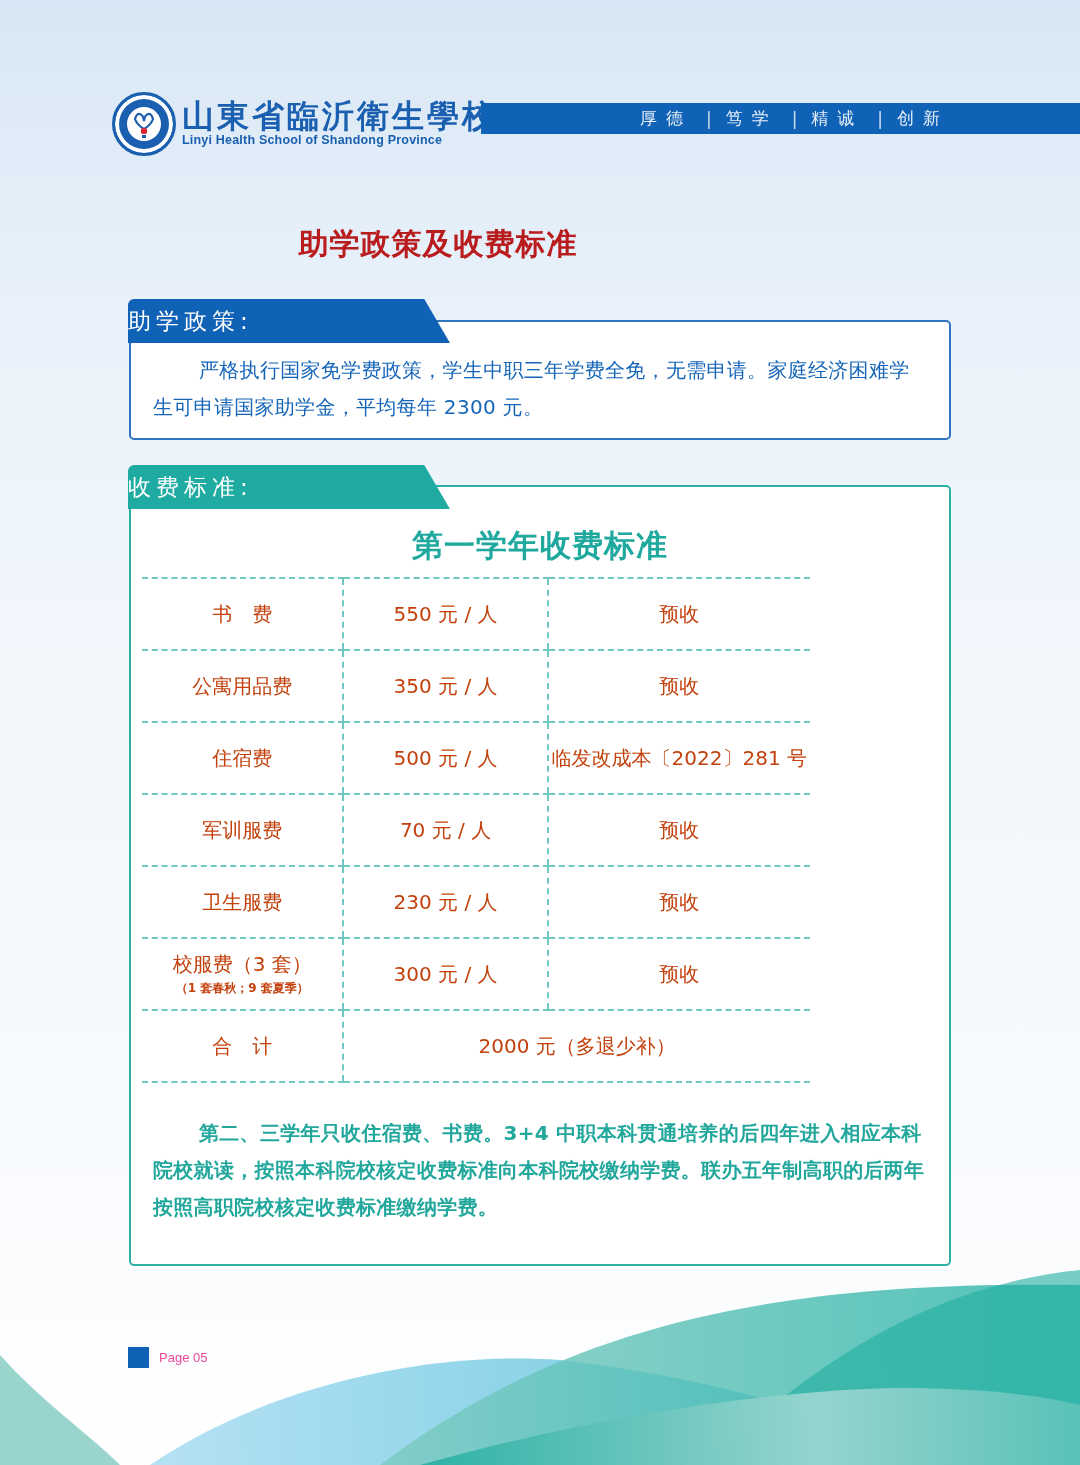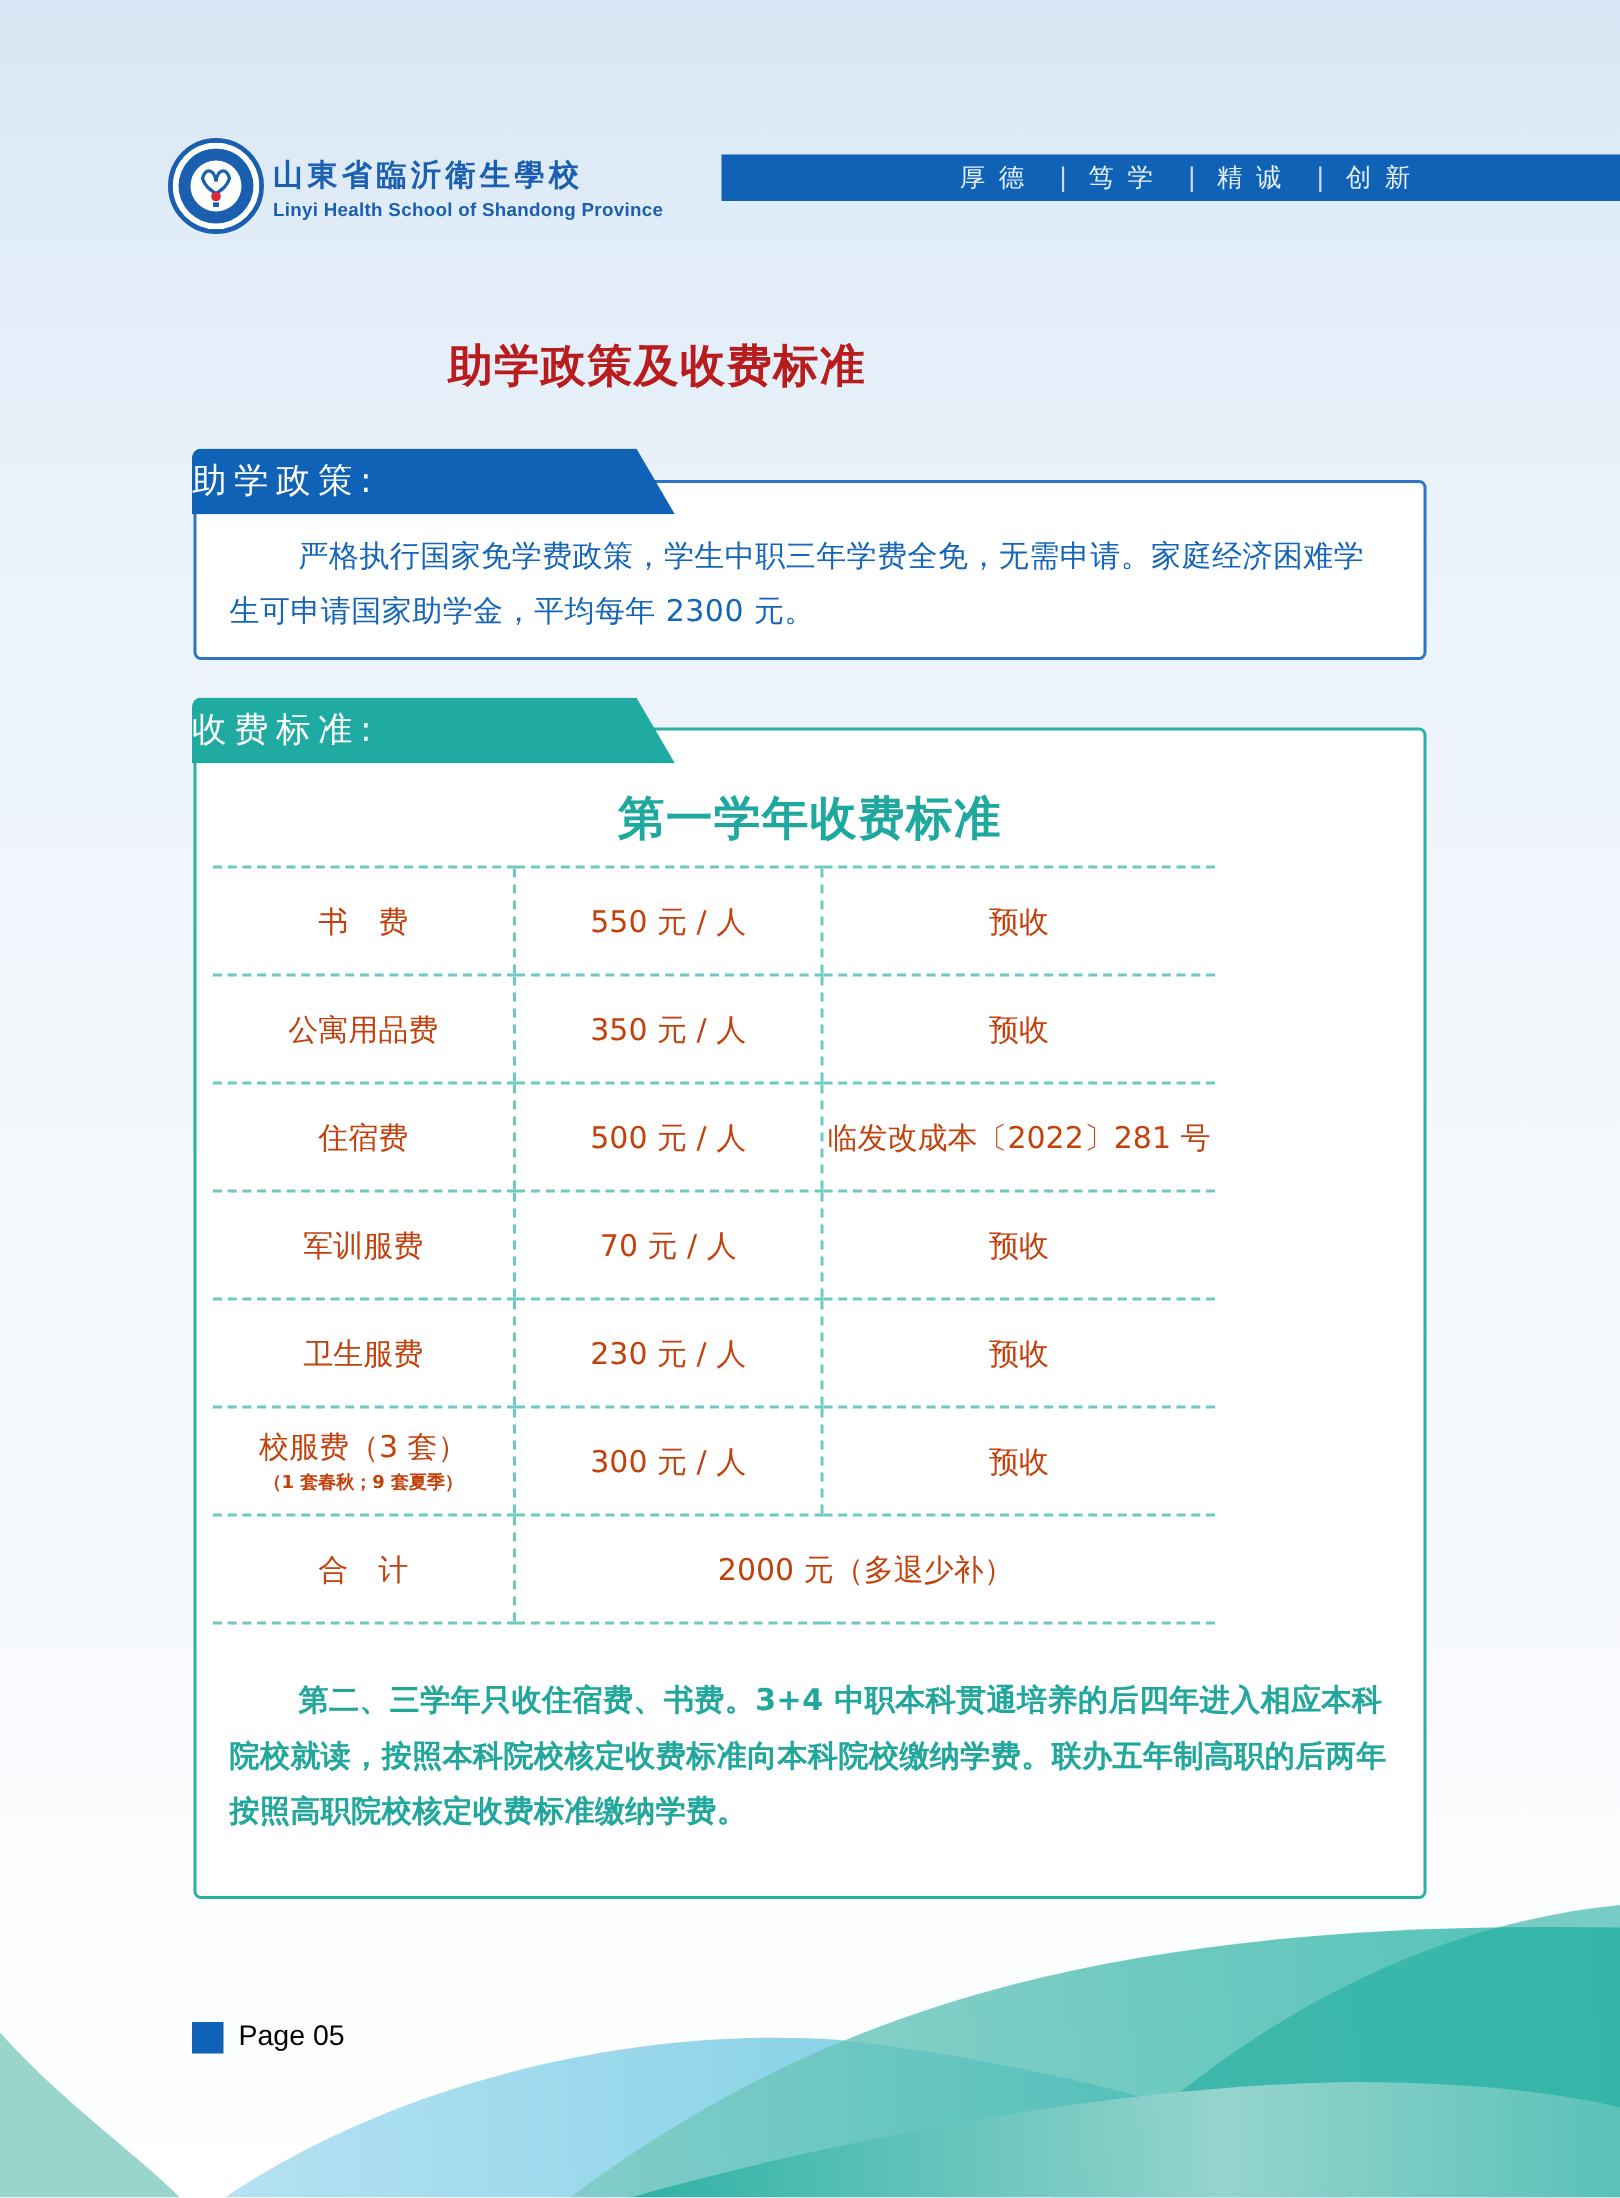--- a/index.html
+++ b/index.html
@@ -13,21 +13,21 @@
   .emblem {
     width: 64px; height: 64px; border-radius: 50%;
     background: #1a5fb0; border: 3px solid #1a5fb0;
     box-shadow: inset 0 0 0 4px #ffffff, inset 0 0 0 6px #1a5fb0;
     position: relative;
   }
   .emblem svg { position: absolute; left: 0; top: 0; }
   .logo-text { margin-left: 6px; }
   .logo-cn {
     font-family: "DejaVu Serif", "Liberation Serif", serif;
-    color: #1a5fb0; font-size: 20px; font-weight: bold; letter-spacing: 3px; line-height: 32px;
+    color: #1a5fb0; font-size: 32px; font-weight: bold; letter-spacing: 3px; line-height: 32px;
   }
   .logo-en {
     color: #1a5fb0; font-size: 12.5px; font-weight: bold; letter-spacing: 0.2px; line-height: 16px;
     font-family: "Liberation Sans", sans-serif;
   }
   .motto-bar {
     position: absolute; left: 481px; top: 103px; width: 599px; height: 31px;
     background: #0f62b5; color: #e6eef8;
     display: flex; align-items: center; justify-content: center;
     font-size: 17px; letter-spacing: 9px; padding-left: 28px;
@@ -72,21 +72,21 @@
   table.fees col.c3 { width: 314px; }
   .sub-note { font-size: 12px; display: block; margin-top: 2px; font-weight: bold; }
   .note-text {
     position: absolute; left: 153px; top: 1115px; width: 776px;
     color: #22a79c; font-size: 20px; font-weight: bold; line-height: 37px;
     text-indent: 46px; letter-spacing: 0.3px;
   }
   .footer-waves { position: absolute; left: 0; top: 1260px; width: 1080px; height: 205px; }
   .page-num { position: absolute; left: 128px; top: 1347px; display: flex; align-items: center; }
   .page-square { width: 21px; height: 21px; background: #0f62b5; margin-right: 10px; }
-  .page-label { color: #000000; font-size: 19px; font-family: "Liberation Sans", sans-serif; }
+  .page-label { color: #ec4899; font-size: 13px; font-family: "Liberation Sans", sans-serif; }
 </style>
 </head>
 <body>
 
 <div class="logo-wrap">
   <div class="emblem">
     <svg width="58" height="58" viewBox="0 0 58 58">
       <circle cx="29" cy="29" r="17" fill="#ffffff"></circle>
       <path d="M20 24 C22 16, 28 18, 29 26 C30 18, 36 16, 38 24 C36 30, 32 32, 29 34 C26 32, 22 30, 20 24 Z" fill="none" stroke="#1a5fb0" stroke-width="2.2"></path>
       <circle cx="29" cy="36" r="3.2" fill="#d8283a"></circle>

